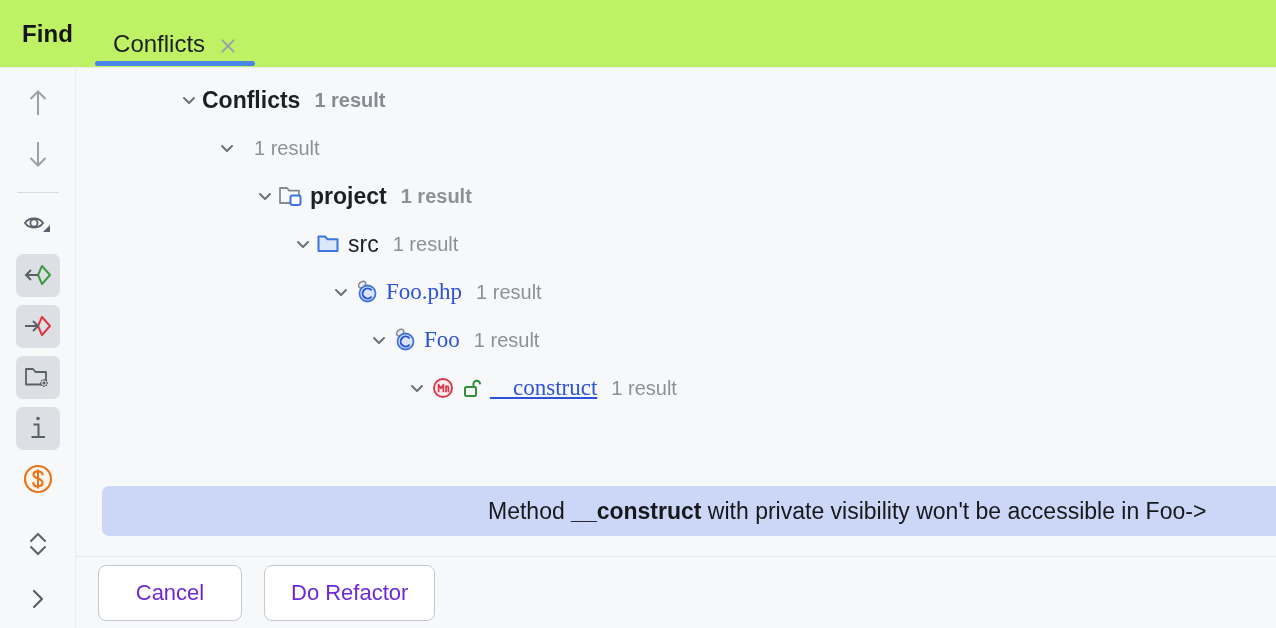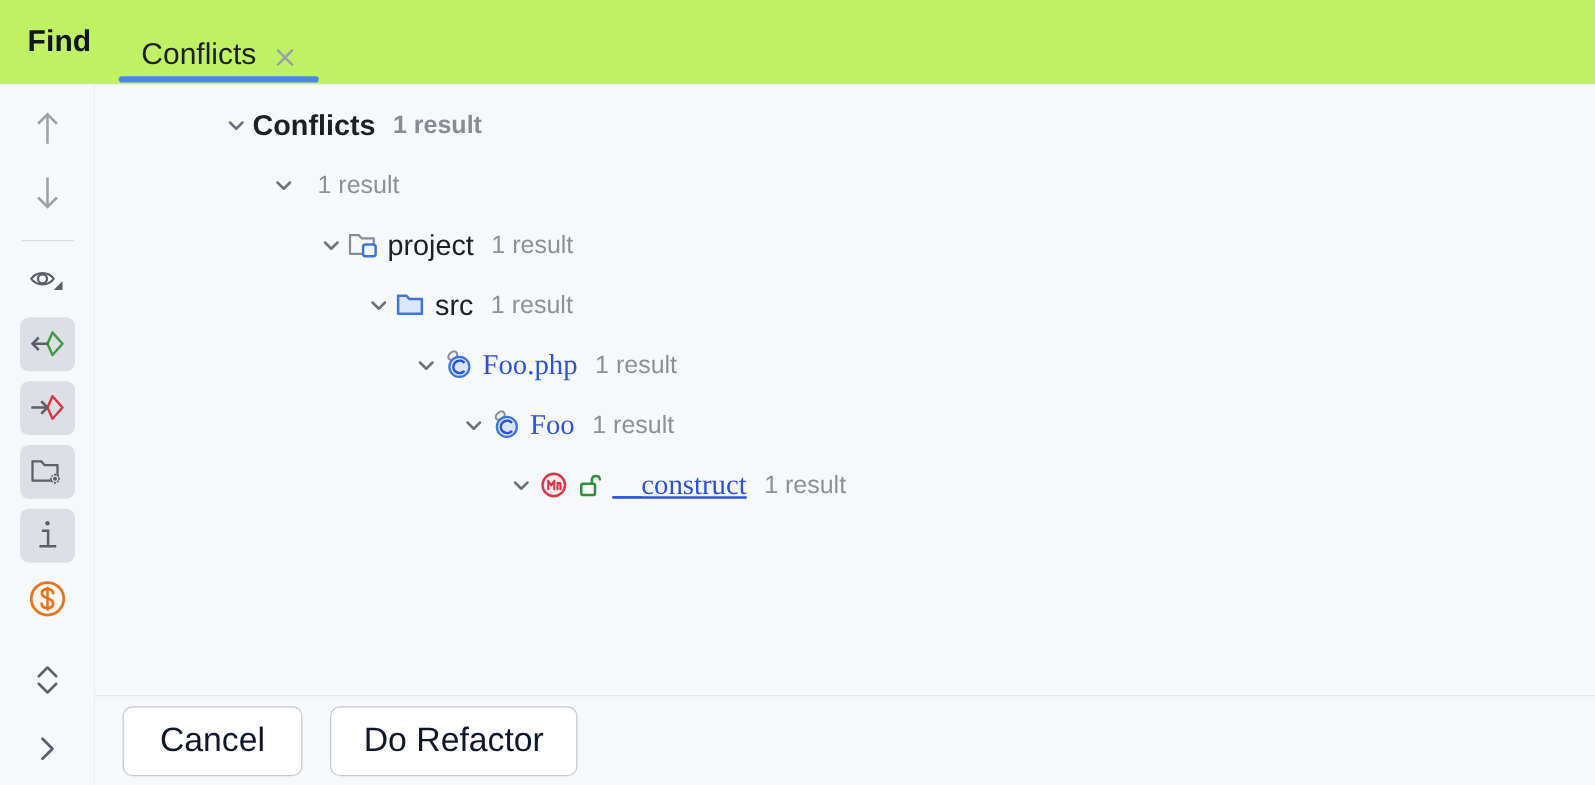--- a/index.html
+++ b/index.html
@@ -172,21 +172,21 @@
     font-size: 20px;
     line-height: 26px;
     color: #8c9196;
     margin-left: 14px;
   }
   .count.bold { font-weight: bold; color: #878c93; }
 
   
   .i0 { padding-left: 100px; }
   .i1 { padding-left: 138px; }
-  .i2 { padding-left: 176px; }
+  .i2 { padding-left: 176px; font-weight: bold; }
   .i3 { padding-left: 214px; text-align: right; }
   .i4 { padding-left: 252px; }
   .i5 { padding-left: 290px; align-items: center; }
   .i6 { padding-left: 328px; }
 
   
   .msg-row {
     position: absolute;
     left: 26px;
     right: 0;
@@ -223,22 +223,22 @@
     background: #f7f8fa;
   }
   .btn {
     height: 56px;
     min-width: 144px;
     padding: 0 26px;
     background: #ffffff;
     border: 1px solid #c4c8d0;
     border-radius: 8px;
     font-family: "Liberation Sans", sans-serif;
-    font-size: 27px;
-    color: #0f172a;
+    font-size: 22px;
+    color: #6d28d9;
     cursor: pointer;
     box-sizing: border-box;
   }
 
   svg { display: block; }
 </style>
 </head>
 <body>
 
 <div class="header">
@@ -469,19 +469,22 @@
             <rect x="3" y="11" width="11" height="9" rx="1.5" fill="none" stroke="#2f8f3a" stroke-width="2"></rect>
             <path d="M11.5 11 L11.5 7.5 A3.3 3.3 0 0 1 18 7.5" fill="none" stroke="#2f8f3a" stroke-width="2" stroke-linecap="round"></path>
           </svg>
         </span>
         <span class="lbl link ul">__construct</span>
         <span class="count">1 result</span>
       </div>
 
     </div>
 
+    <div class="msg-row">
+      <div class="msg-text"><span>Method </span><b>__construct</b><span> with private visibility won't be accessible in Foo-&gt;</span></div>
+    </div>
 
     <div class="footer">
       <button class="btn">Cancel</button>
       <button class="btn">Do Refactor</button>
     </div>
   </div>
 </div>
 
 </body></html>

